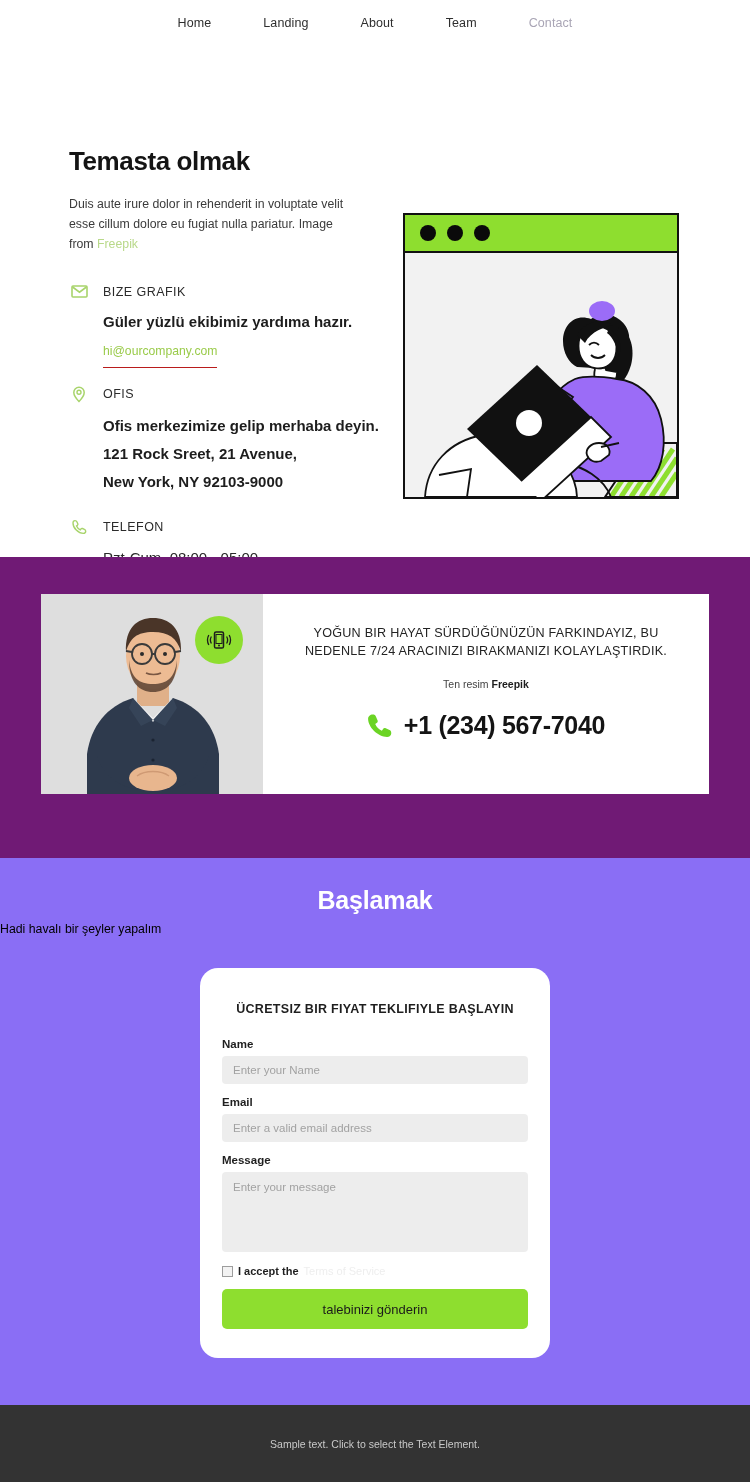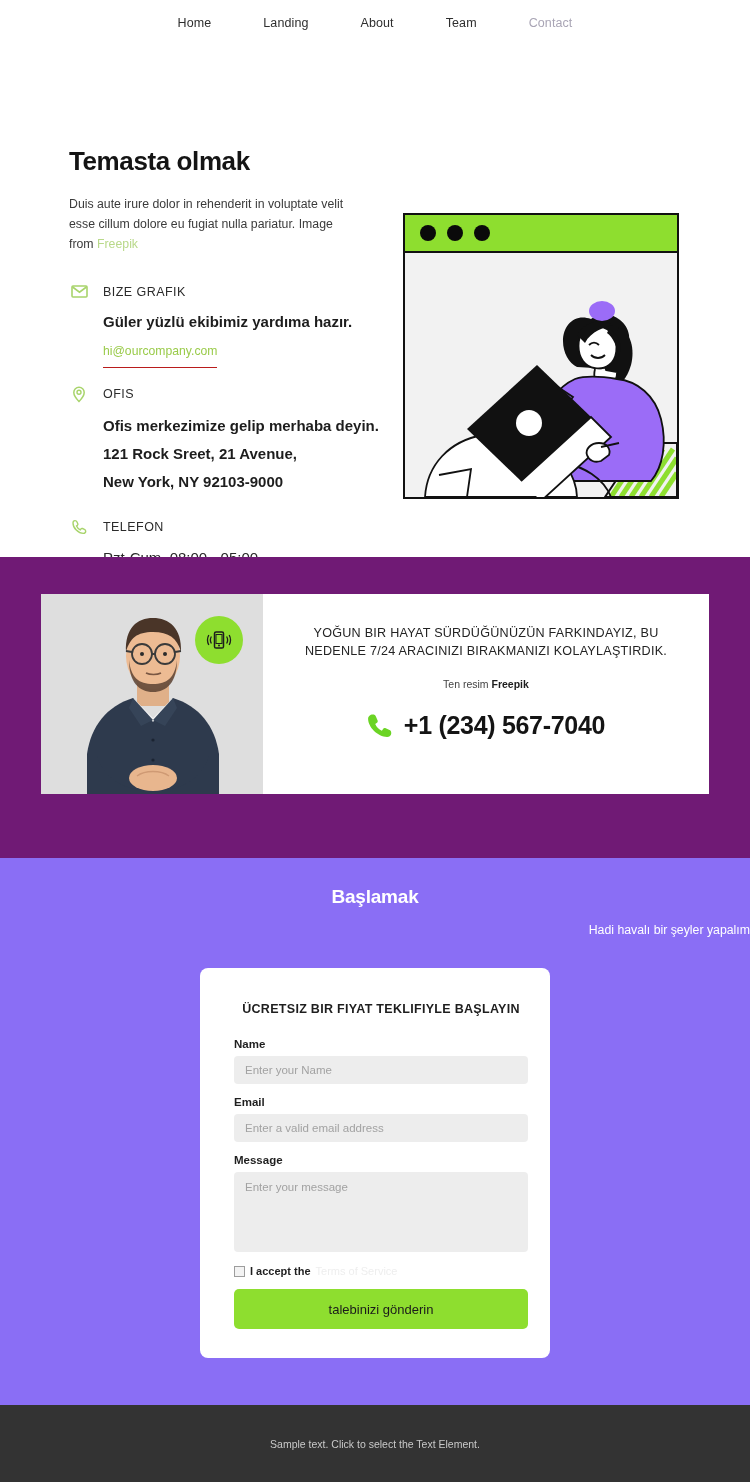--- a/index.html
+++ b/index.html
@@ -177,40 +177,40 @@
     position: absolute;
     top: 858px;
     left: 0;
     width: 750px;
     height: 547px;
     background: #8a6ef5;
   }
   .purple-title {
     text-align: center;
     color: #ffffff;
-    font-size: 19px;
+    font-size: 25px;
     font-weight: bold;
     padding-top: 28px;
     letter-spacing: -.2px;
   }
   .purple-sub {
-    text-align: right;
-    color: #ffffff;
+    text-align: left;
+    color: #000000;
     font-size: 12.3px;
-    margin-top: 15px;
+    margin-top: 7px;
   }
   .form-card {
     position: absolute;
     left: 200px;
     top: 110px;
     width: 350px;
     height: 390px;
     background: #ffffff;
-    border-radius: 8px;
-    padding: 34px 22px 0 34px;
+    border-radius: 18px;
+    padding: 34px 22px 0 22px;
   }
   .form-head {
     text-align: center;
     font-size: 12.5px;
     font-weight: bold;
     color: #1e1e1e;
     letter-spacing: .3px;
     margin-bottom: 22px;
   }
   .field-label {

